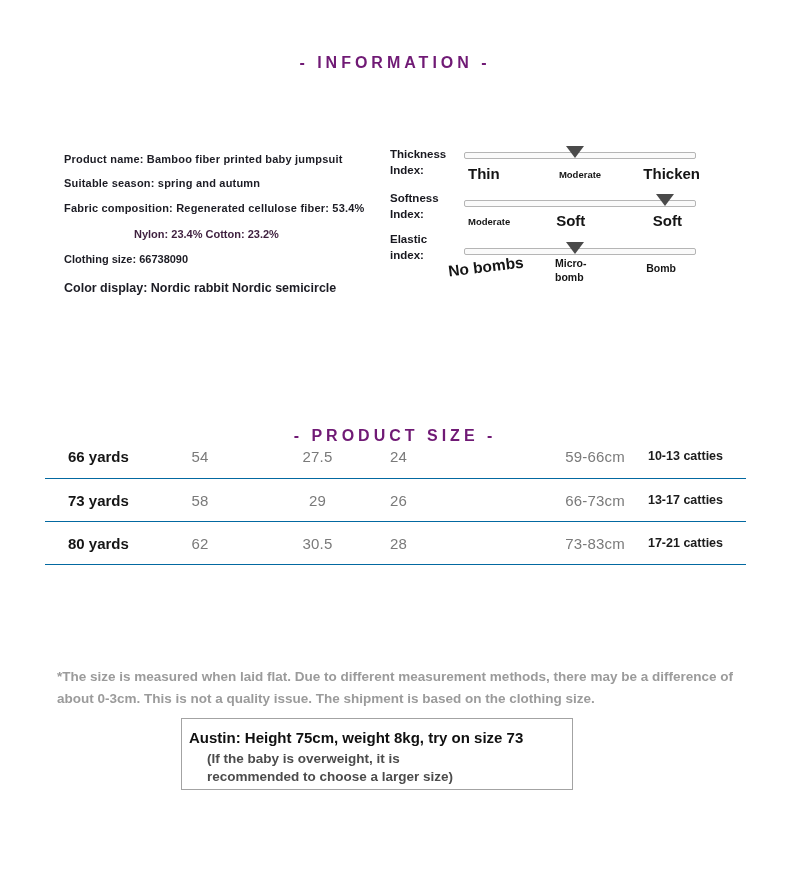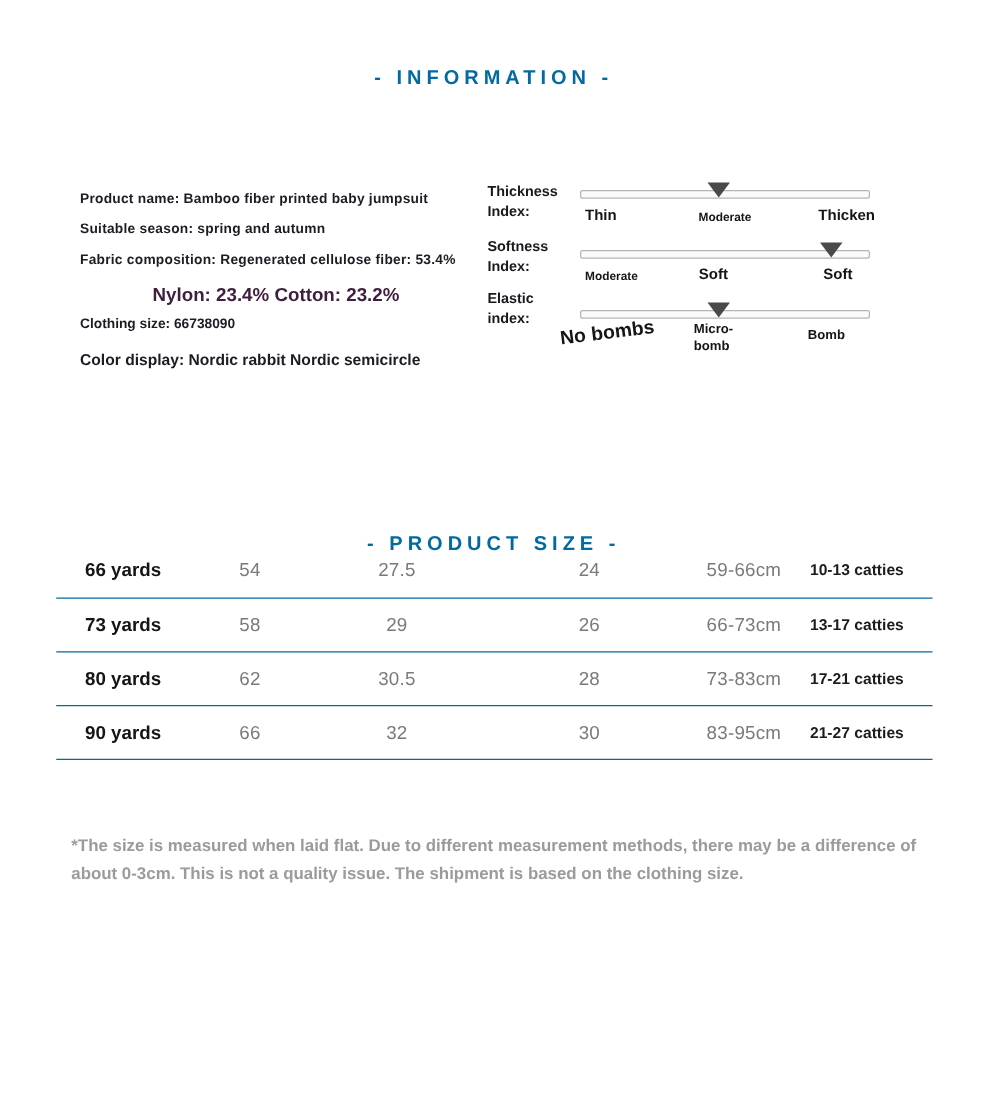--- a/index.html
+++ b/index.html
@@ -15,53 +15,53 @@
     --bar-fill:#fafafa;
   }
   html,body{margin:0;padding:0;background:#fff;}
   .page{
     position:relative;width:790px;height:890px;background:#ffffff;
     font-family:"Liberation Sans","DejaVu Sans",sans-serif;color:var(--ink);
     overflow:hidden;
   }
   .sec-title{
     position:absolute;left:0;width:790px;text-align:center;
-    font-size:16px;font-weight:bold;letter-spacing:4px;color:#0369a1;
+    font-size:16px;font-weight:bold;letter-spacing:4px;color:#701a75;
   }
   #info-title{top:54px;}
   #size-title{top:382px;margin-top:45px;}
 
   
   .detail{position:absolute;left:64px;font-weight:bold;white-space:nowrap;}
   .d-small{font-size:11px;letter-spacing:.2px;}
   #d-product{top:153px;}
   #d-season{top:177px;}
   #d-fabric{top:202px;}
-  #d-fabric2{top:228px;left:122px;font-size:15px;color:var(--plum);}
+  #d-fabric2{top:228px;left:134px;font-size:11px;color:var(--plum);}
   #d-clothing{top:253px;font-size:11px;}
   #d-color{top:281px;font-size:12.5px;}
 
   
   .indices{position:absolute;left:390px;top:0;width:330px;height:310px;}
   .idx-label{
     position:absolute;left:0;width:70px;font-size:11.5px;font-weight:bold;
     line-height:1.4;color:#18181f;
   }
   .bar{
     position:absolute;left:74px;width:230px;height:5px;
     background:var(--bar-fill);border:1px solid var(--bar-border);border-radius:2px;
   }
   .marker{
     position:absolute;top:-7px;width:0;height:0;margin-left:-9px;
     border-left:9px solid transparent;border-right:9px solid transparent;
     border-top:12px solid var(--marker);
   }
   .opts{position:absolute;left:74px;width:232px;height:34px;}
   .opt{position:absolute;font-weight:bold;white-space:nowrap;color:#151515;}
-  .opt-big{font-size:12px;}
+  .opt-big{font-size:15px;}
   .opt-small{font-size:9.5px;}
   #lbl-thick{top:146px;}
   #bar-thick{top:152px;}
   #opts-thick{top:163px;}
   #opt-thin{left:4px;top:2px;}
   #opt-moderate1{left:50%;transform:translateX(-50%);top:6px;}
   #opt-thicken{right:-4px;top:2px;}
   #lbl-soft{top:190px;}
   #bar-soft{top:200px;}
   #opts-soft{top:209px;}
@@ -78,21 +78,21 @@
   
   .size-table{position:absolute;left:45px;top:434px;width:701px;}
   .t-row{display:flex;align-items:center;box-sizing:border-box;}
   .t-head{height:46px;border-top:1px solid var(--rule-gray);border-bottom:1px solid #c8c8c8;}
   .t-data{height:43px;border-bottom:1px solid #0369a1;}
   .t-data.first{height:45px;}
   .cell{box-sizing:border-box;}
   .c0{width:110px;}
   .c1{width:90px;text-align:center;}
   .c2{width:145px;text-align:center;}
-  .c3{width:90px;text-align:right;}
+  .c3{width:90px;text-align:left;}
   .c4{width:145px;text-align:right;}
   .c5{width:121px;text-align:center;}
   .h-size{font-size:15px;font-weight:bold;padding-left:23px;}
   .h-col{font-size:11px;font-weight:bold;line-height:1.45;color:#1a1a1a;text-align:left;}
   .h-col span{display:inline-block;}
   .h1 span{margin-left:32px;width:52px;}
   .h2 span{margin-left:62px;width:82px;}
   .h3 span{margin-left:34px;width:48px;}
   .h4 span{margin-left:42px;width:92px;}
   .h5 span{margin-left:23px;width:70px;}
@@ -192,26 +192,22 @@
       <div class="cell c5 d-weight">13-17 catties</div>
     </div>
     <div class="t-row t-data">
       <div class="cell c0 d-size">80 yards</div>
       <div class="cell c1 d-num">62</div>
       <div class="cell c2 d-num">30.5</div>
       <div class="cell c3 d-num">28</div>
       <div class="cell c4 d-num">73-83cm</div>
       <div class="cell c5 d-weight">17-21 catties</div>
     </div>
-    <div class="t-row t-data">
-      <div class="cell c0 d-size">90 yards</div>
-      <div class="cell c1 d-num">66</div>
-      <div class="cell c2 d-num">32</div>
-      <div class="cell c3 d-num">30</div>
-      <div class="cell c4 d-num">83-95cm</div>
-      <div class="cell c5 d-weight">21-27 catties</div>
-    </div>
   </div>
 
   <div class="note">*The size is measured when laid flat. Due to different measurement methods, there may be a difference of about 0-3cm. This is not a quality issue. The shipment is based on the clothing size.</div>
 
+  <div class="fit-box">
+    <div class="fit-headline">Austin: Height 75cm, weight 8kg, try on size 73</div>
+    <div class="fit-note">(If the baby is overweight, it is recommended to choose a larger size)</div>
+  </div>
 
 </div>
 
 </body></html>

